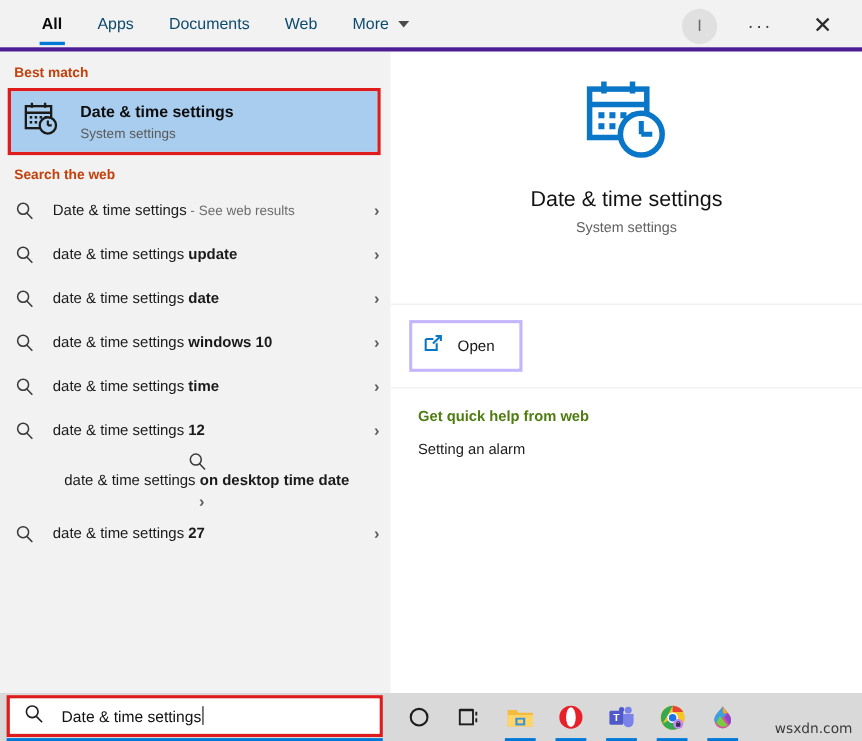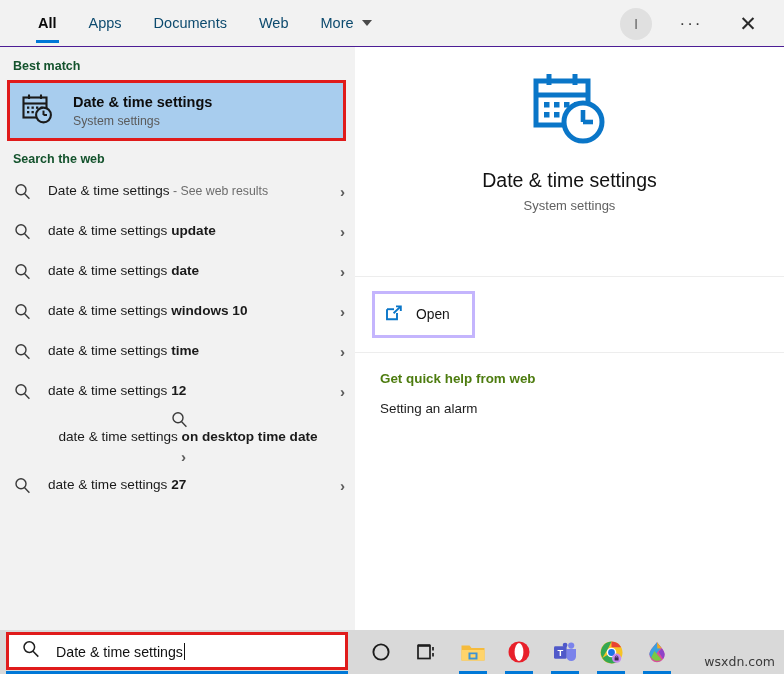--- a/index.html
+++ b/index.html
@@ -19,21 +19,21 @@
     background: #f2f2f2;
   }
 
   
   .topbar {
     position: absolute;
     left: 0; top: 0;
     width: 784px;
     height: 47px;
     background: #f2f2f2;
-    border-bottom: 1px solid #4c1d95;
+    border-bottom: 4px solid #4c1d95;
     display: flex;
     align-items: center;
   }
   .tabs {
     display: flex;
     align-items: center;
     height: 47px;
     padding-left: 22px;
   }
   .tab {
@@ -115,21 +115,21 @@
     left: 0; top: 47px;
     width: 355px;
     height: 583px;
     background: #f2f2f2;
     overflow: hidden;
   }
 
   .section-head {
     font-size: 12.5px;
     font-weight: bold;
-    color: #14532d;
+    color: #c2410c;
     padding-left: 13px;
   }
   #best-match-head { padding-top: 12px; }
   #web-head { padding-top: 11px; padding-bottom: 3px; }
 
   
   .bestmatch-wrap {
     position: relative;
     margin: 7px 9px 0 7px;
     border: 3px solid #e01b1b;

